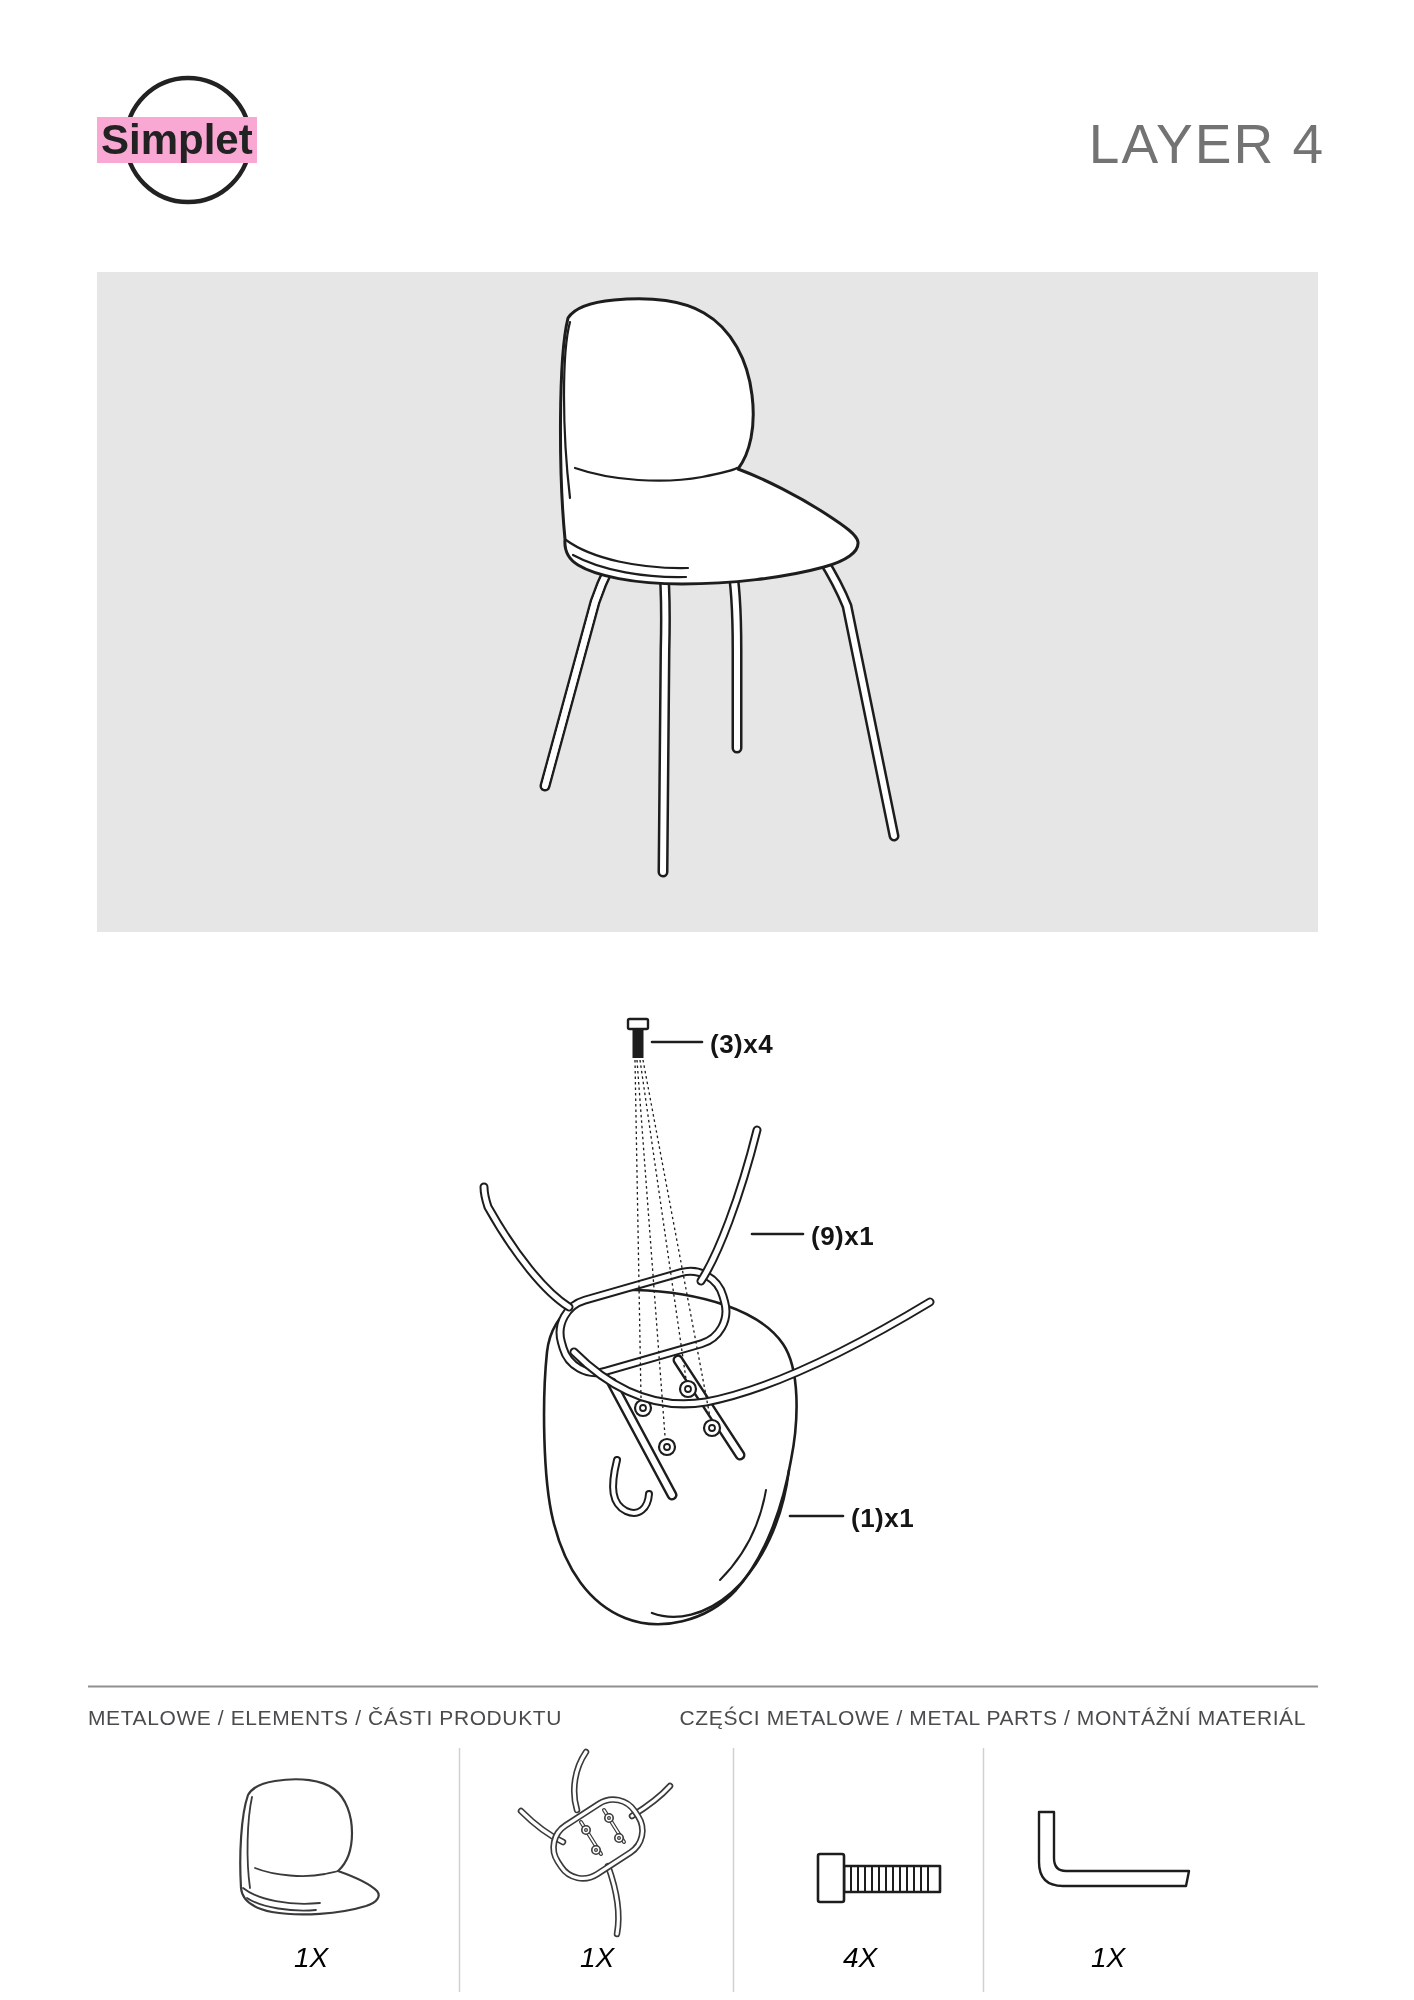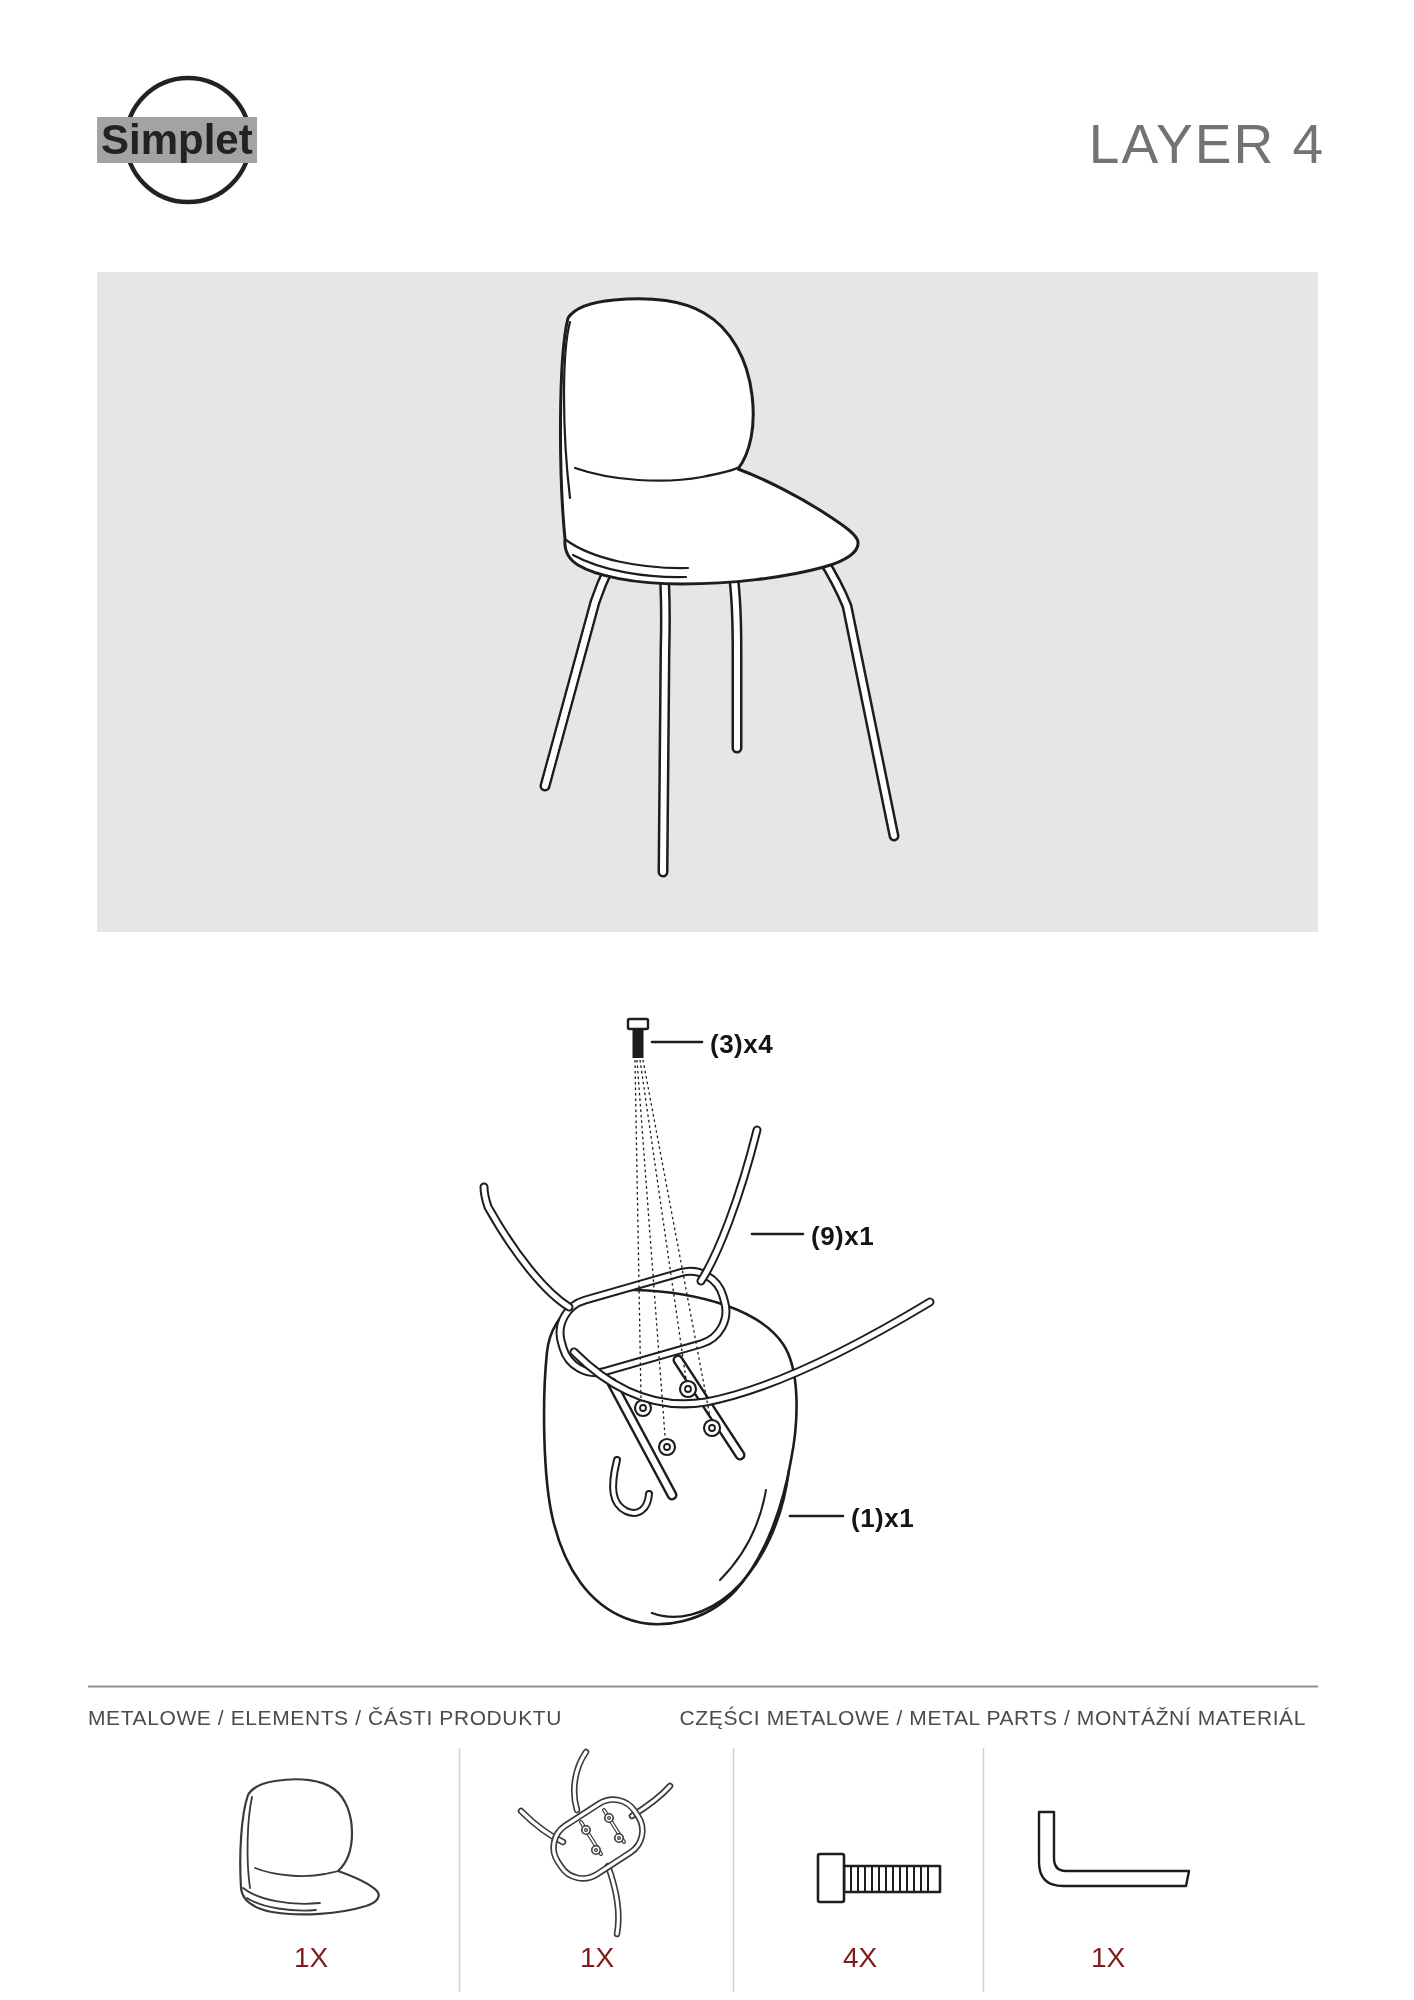--- a/index.html
+++ b/index.html
@@ -8,36 +8,36 @@
     font-family:"Liberation Sans", sans-serif;color:#1d1d1e;overflow:hidden;
   }
   .abs{position:absolute;}
   #gray-panel{left:97px;top:272px;width:1221px;height:660px;background:#e6e6e6;}
   #art{left:0;top:0;width:1414px;height:2000px;pointer-events:none;}
   #logo-wrap{left:95px;top:74px;width:200px;height:132px;}
   #logo-circle-svg{position:absolute;left:0;top:0;}
   #logo-text{
     position:absolute;left:2px;top:43px;height:46px;line-height:46px;
     font-size:42px;font-weight:700;letter-spacing:0px;color:#222;
-    background:#a3a3a3;padding:0 4px;
+    background:#f9a8d4;padding:0 4px;
   }
   #page-title{
     right:89px;top:112px;font-size:55px;font-weight:300;letter-spacing:2px;
     color:#737373;
   }
   .part-label{
     font-size:26px;font-weight:700;color:#141414;line-height:1;letter-spacing:.5px;
   }
   .section-header{
     top:1706px;font-size:21px;color:#4b4b4d;letter-spacing:.6px;line-height:1.1;
   }
   #header-left{left:88px;}
   #header-right{right:108px;text-align:left;}
   .qty-label{
-    top:1944px;font-size:28px;color:#7f1d1d;line-height:1;transform:translateX(-50%);
+    top:1944px;font-size:28px;color:#000000;line-height:1;transform:translateX(-50%);font-style:italic;
   }
 </style>
 </head>
 <body>
 
 <div class="abs" id="gray-panel"></div>
 
 <div class="abs" id="logo-wrap">
   <svg id="logo-circle-svg" width="200" height="132" viewBox="0 0 200 132">
     <circle cx="93" cy="66" r="62" fill="none" stroke="#222" stroke-width="4.4"></circle>

